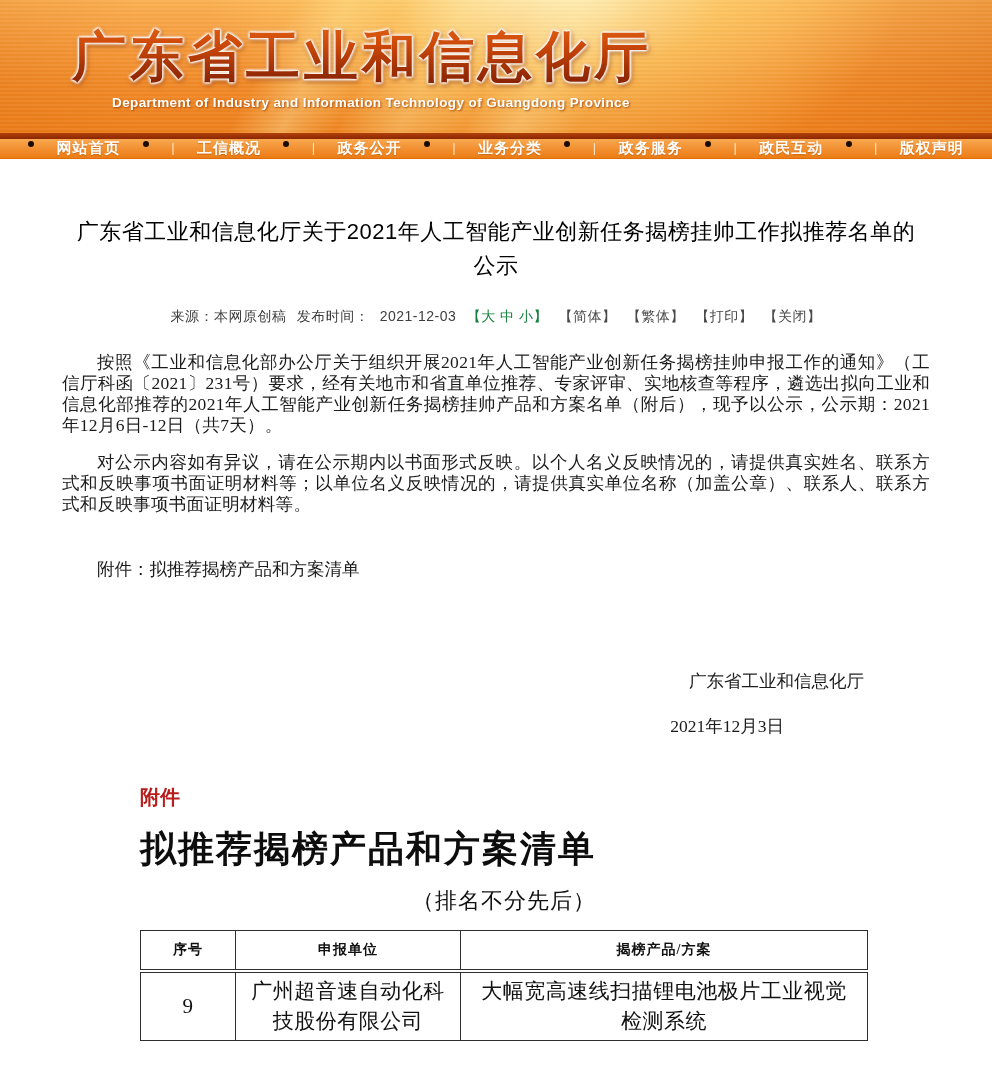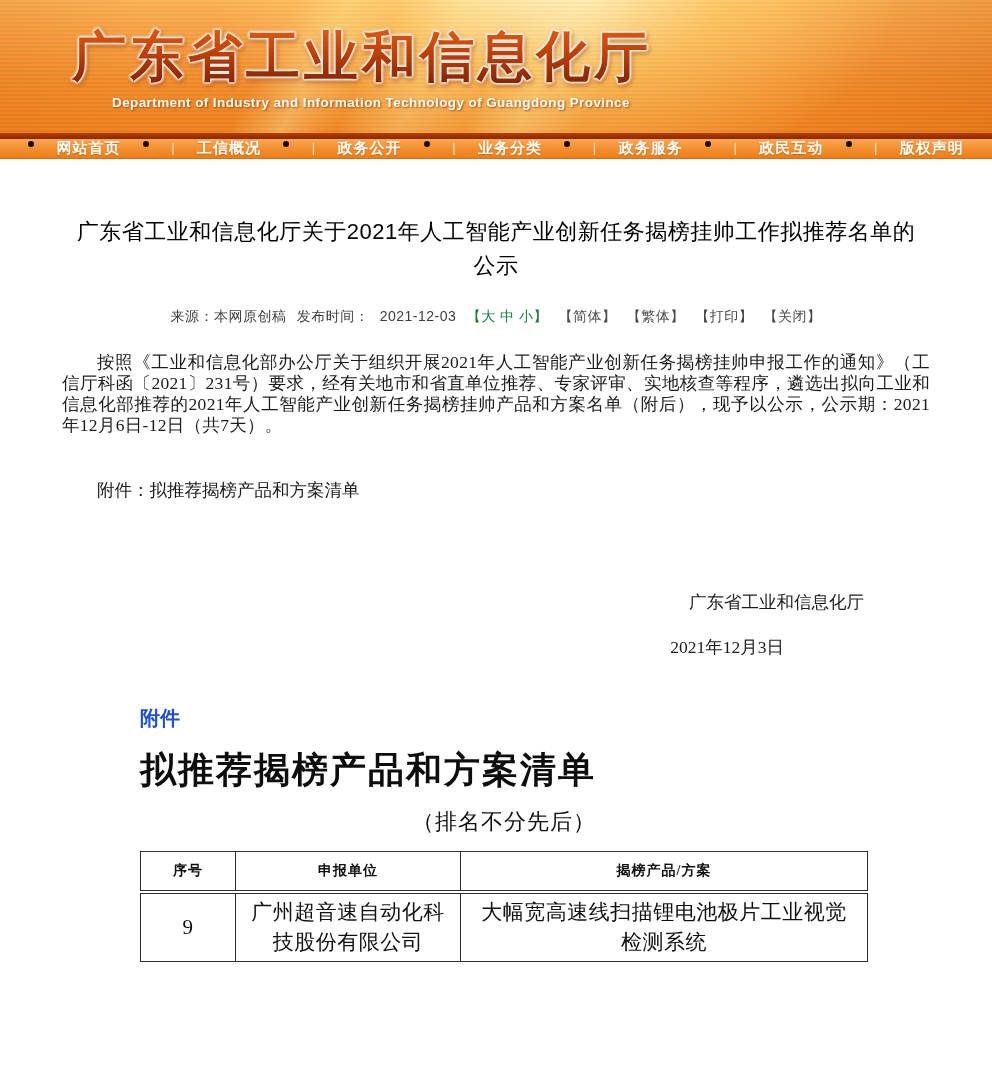--- a/index.html
+++ b/index.html
@@ -96,21 +96,21 @@
     margin-top: 88px; text-align: right; padding-right: 66px;
     font-family: "Liberation Serif", serif; font-size: 17.5px; color: #1b1b1b;
   }
   .sig-date {
     margin-top: 21px; text-align: right; padding-right: 146px;
     font-family: "Liberation Serif", serif; font-size: 17.5px; color: #1b1b1b;
   }
 
   
   .attach-section { margin-left: 78px; width: 728px; }
-  .attach-label { margin-top: 46px; font-size: 20px; font-weight: bold; color: #1d4ed8; }
+  .attach-label { margin-top: 46px; font-size: 20px; font-weight: bold; color: #b91c1c; }
   .attach-title {
     margin: 14px 0 0; text-align: left;
     font-family: "Liberation Serif", serif;
     font-size: 36px; font-weight: bold; color: #0d0d0d; letter-spacing: 2px;
   }
   .attach-subtitle {
     margin-top: 12px; text-align: center;
     font-family: "Liberation Serif", serif;
     font-size: 22px; color: #111; letter-spacing: 1px;
   }
@@ -174,20 +174,21 @@
     <span>发布时间：</span>
     <span>2021-12-03</span>
     <span class="ctrl ctrl-size">【大 中 小】</span>
     <span class="ctrl">【简体】</span>
     <span class="ctrl">【繁体】</span>
     <span class="ctrl">【打印】</span>
     <span class="ctrl">【关闭】</span>
   </div>
 
   <p class="para">按照《工业和信息化部办公厅关于组织开展2021年人工智能产业创新任务揭榜挂帅申报工作的通知》（工信厅科函〔2021〕231号）要求，经有关地市和省直单位推荐、专家评审、实地核查等程序，遴选出拟向工业和信息化部推荐的2021年人工智能产业创新任务揭榜挂帅产品和方案名单（附后），现予以公示，公示期：2021年12月6日-12日（共7天）。</p>
+  <p class="para second">对公示内容如有异议，请在公示期内以书面形式反映。以个人名义反映情况的，请提供真实姓名、联系方式和反映事项书面证明材料等；以单位名义反映情况的，请提供真实单位名称（加盖公章）、联系人、联系方式和反映事项书面证明材料等。</p>
 
   <p class="attachment-line">附件：拟推荐揭榜产品和方案清单</p>
 
   <div class="signature">广东省工业和信息化厅</div>
   <div class="sig-date">2021年12月3日</div>
 
   <section class="attach-section">
     <div class="attach-label">附件</div>
     <h2 class="attach-title">拟推荐揭榜产品和方案清单</h2>
     <div class="attach-subtitle">（排名不分先后）</div>

